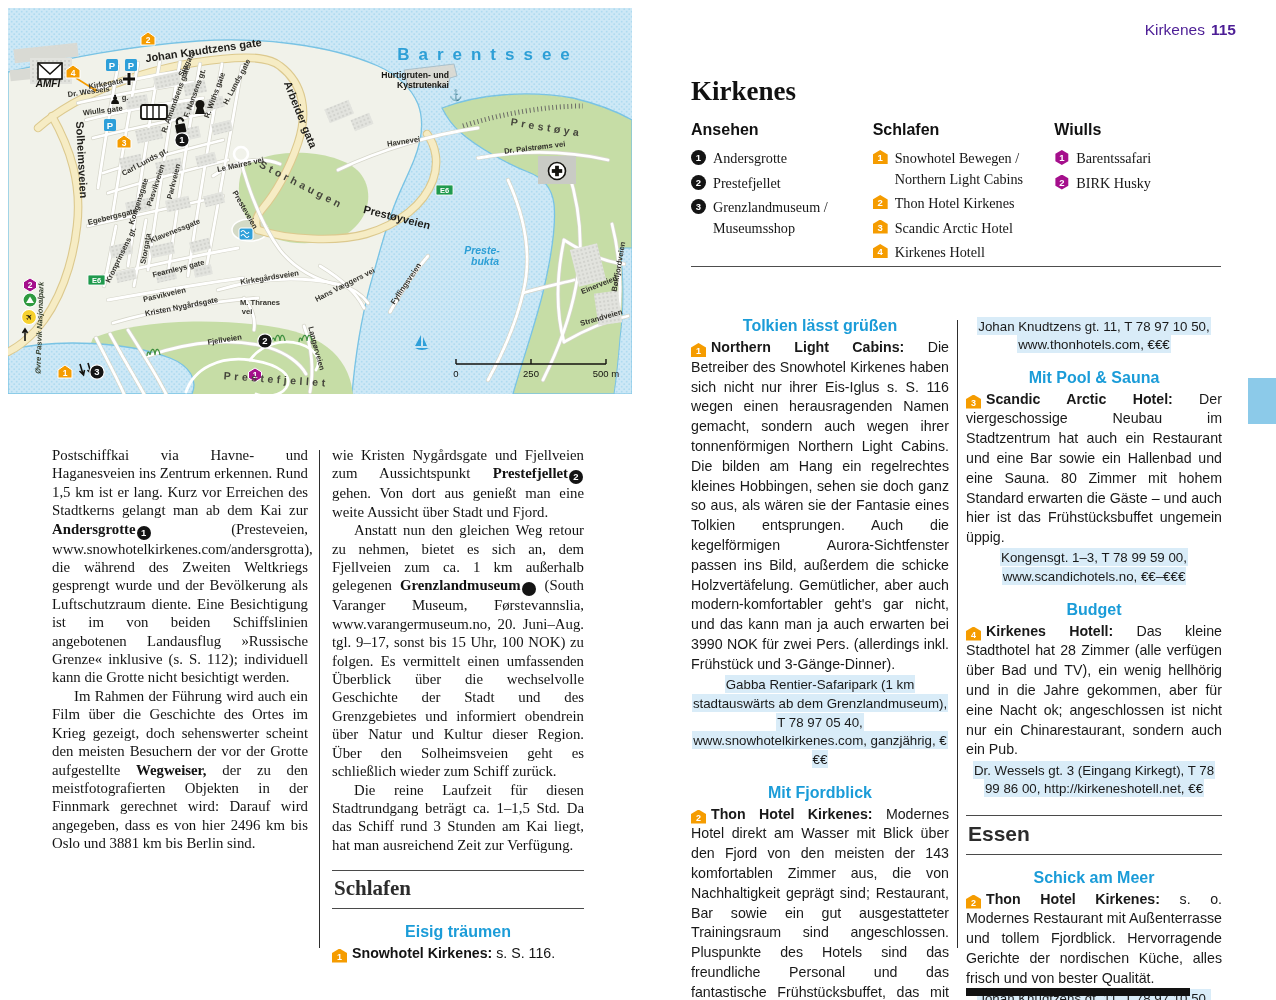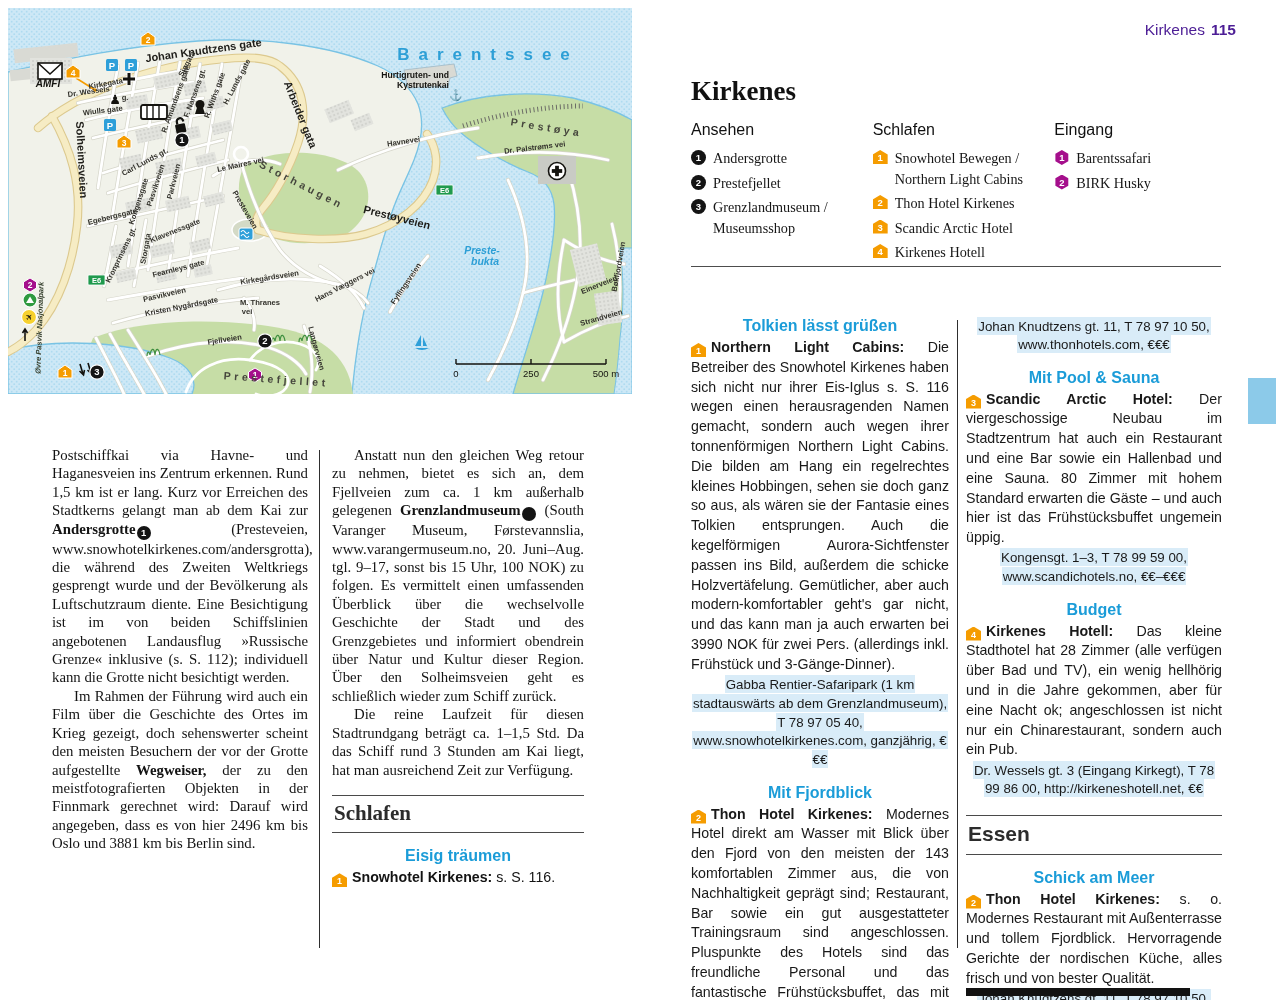--- a/index.html
+++ b/index.html
@@ -6,21 +6,21 @@
   body{width:1276px;height:1000px;position:relative;background:#fff;overflow:hidden;
        font-family:"Liberation Sans",sans-serif;color:#161616}
 
   
   #pagehead{position:absolute;right:40px;top:21px;font-size:15.5px;color:#4c1d95}
   #pagehead b{margin-left:6px}
   #title{position:absolute;left:691px;top:76px;font-family:"Liberation Serif",serif;
          font-weight:bold;font-size:27px;color:#111}
   #legend{position:absolute;left:691px;top:121px;width:545px;display:flex}
   .leg-col{width:183px}
-  .leg-h{font-weight:normal;font-size:16px;margin-bottom:9px;color:#111}
+  .leg-h{font-weight:bold;font-size:16px;margin-bottom:9px;color:#111}
   .leg-item{display:flex;margin-bottom:4px;font-size:14.2px;line-height:20.5px;
             font-family:"Liberation Serif",serif}
   .leg-marker{flex:0 0 auto;margin-right:7px;margin-top:2px;text-align:center;
               color:#fff;font:bold 9.5px/15px "Liberation Sans",sans-serif}
   .mk-sight{width:15px;height:15px;border-radius:50%;background:#141414}
   .mk-hotel{width:15px;height:14px;background:#f59c00;line-height:16px;
             clip-path:polygon(50% 0,100% 32%,100% 100%,0 100%,0 32%)}
   .mk-activity{width:15px;height:15px;background:#a50f8c;
             clip-path:polygon(50% 0,93% 25%,93% 75%,50% 100%,7% 75%,7% 25%)}
   #legrule{position:absolute;left:691px;top:266px;width:530px;height:1px;background:#4d4d4d}
@@ -468,21 +468,21 @@
         </div>
       </div>
       <div class="leg-item">
         <span class="leg-marker mk-hotel">4</span>
         <div>
           <div>Kirkenes Hotell</div>
         </div>
       </div>
     </div>
     <div class="leg-col">
-      <div class="leg-h">Eingang</div>
+      <div class="leg-h">Wiulls</div>
       <div class="leg-item">
         <span class="leg-marker mk-activity">1</span>
         <div>
           <div>Barentssafari</div>
         </div>
       </div>
       <div class="leg-item">
         <span class="leg-marker mk-activity">2</span>
         <div>
           <div>BIRK Husky</div>
@@ -491,20 +491,21 @@
     </div>
   </div>
 <div id="legrule"></div>
 
 <div id="col1" class="serifcol">
     <div class="para">Postschiffkai via Havne- und Haganesveien ins Zentrum erkennen. Rund 1,5 km ist er lang. Kurz vor Erreichen des Stadtkerns gelangt man ab dem Kai zur <b>Andersgrotte</b><span class="ic">1</span> (Presteveien, www.snowhotelkirkenes.com/andersgrotta), die während des Zweiten Weltkriegs gesprengt wurde und der Bevölkerung als Luftschutzraum diente. Eine Besichtigung ist im von beiden Schiffslinien angebotenen Landausflug »Russische Grenze« inklusive (s. S. 112); individuell kann die Grotte nicht besichtigt werden.</div>
     <div class="para ind">Im Rahmen der Führung wird auch ein Film über die Geschichte des Ortes im Krieg gezeigt, doch sehenswerter scheint den meisten Besuchern der vor der Grotte aufgestellte <b>Wegweiser,</b> der zu den meistfotografierten Objekten in der Finnmark gerechnet wird: Darauf wird angegeben, dass es von hier 2496 km bis Oslo und 3881 km bis Berlin sind.</div>
   </div>
 <div id="vrule1" class="vrule"></div>
 <div id="col2" class="serifcol">
+    <div class="para">wie Kristen Nygårdsgate und Fjellveien zum Aussichtspunkt <b>Prestefjellet</b><span class="ic">2</span> gehen. Von dort aus genießt man eine weite Aussicht über Stadt und Fjord.</div>
     <div class="para ind">Anstatt nun den gleichen Weg retour zu nehmen, bietet es sich an, dem Fjellveien zum ca. 1 km außerhalb gelegenen <b>Grenzlandmuseum</b><span class="ic">3</span> (South Varanger Museum, Førstevannslia, www.varangermuseum.no, 20. Juni–Aug. tgl. 9–17, sonst bis 15 Uhr, 100 NOK) zu folgen. Es vermittelt einen umfassenden Überblick über die wechselvolle Geschichte der Stadt und des Grenzgebietes und informiert obendrein über Natur und Kultur dieser Region. Über den Solheimsveien geht es schließlich wieder zum Schiff zurück.</div>
     <div class="para ind">Die reine Laufzeit für diesen Stadtrundgang beträgt ca. 1–1,5 Std. Da das Schiff rund 3 Stunden am Kai liegt, hat man ausreichend Zeit zur Verfügung.</div>
     <div class="sect">Schlafen</div>
     <div class="lhead" style="font-family: &quot;Liberation Sans&quot;, sans-serif;">Eisig träumen</div>
     <div class="entry" style="font-family: &quot;Liberation Sans&quot;, sans-serif; font-size: 14.2px; text-align: left;"><span class="em">1</span><b>Snowhotel Kirkenes:</b> s. S. 116.</div>
   </div>
 
 <div id="col3" class="listcol">
     <div class="lhead" style="margin-top: 0px;">Tolkien lässt grüßen</div>
     <div class="entry"><span class="em">1</span><b>Northern Light Cabins:</b> Die Betreiber des Snowhotel Kirkenes haben sich nicht nur ihrer Eis-Iglus s. S. 116 wegen einen herausragenden Namen gemacht, sondern auch wegen ihrer tonnenförmigen Northern Light Cabins. Die bilden am Hang ein regelrechtes kleines Hobbingen, sehen sie doch ganz so aus, als wären sie der Fantasie eines Tolkien entsprungen. Auch die kegelförmigen Aurora-Sichtfenster passen ins Bild, außerdem die schicke Holzvertäfelung. Gemütlicher, aber auch modern-komfortabler geht's gar nicht, und das kann man ja auch erwarten bei 3990 NOK für zwei Pers. (allerdings inkl. Frühstück und 3-Gänge-Dinner).</div>

